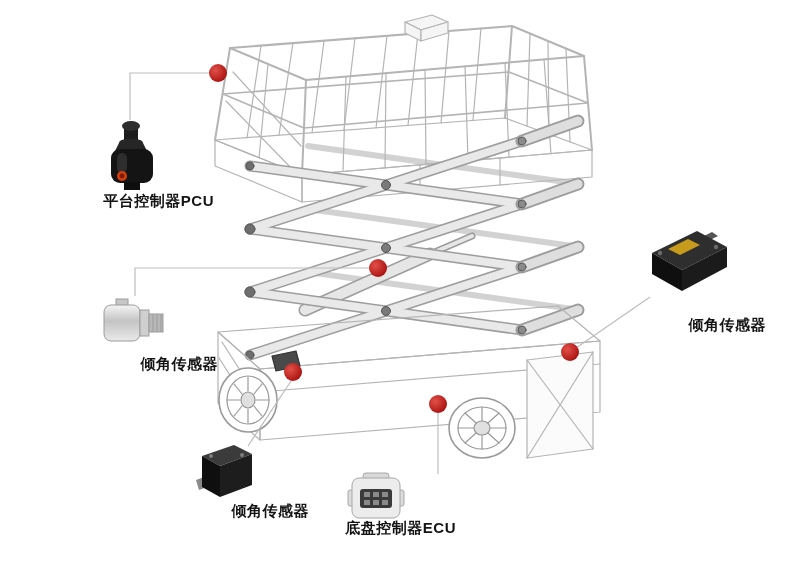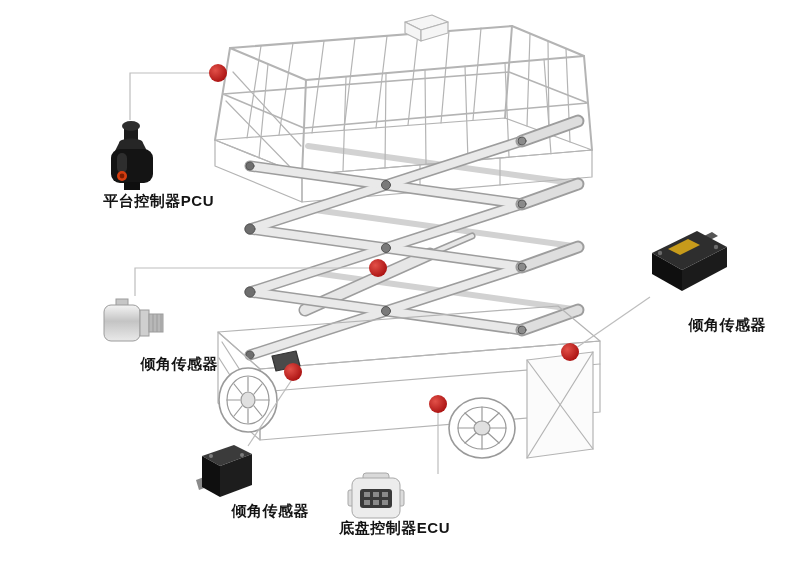--- a/index.html
+++ b/index.html
@@ -250,16 +250,16 @@
     <polygon points="682,270 727,247 727,267 682,291" fill="#1b1b1b"></polygon>
     <polygon points="668,249 688,239 700,245 680,255" fill="#c79b1b"></polygon>
     <circle cx="660" cy="253" r="2.2" fill="#6b6b6b"></circle>
     <circle cx="716" cy="247" r="2.2" fill="#6b6b6b"></circle>
   </g>
 </svg>
 
   <div class="label" style="left:54px;top:192px;">平台控制器PCU</div>
   <div class="label" style="left:58px;top:355px;">倾角传感器</div>
   <div class="label" style="left:149px;top:502px;">倾角传感器</div>
-  <div class="label" style="left:290px;top:519px;">底盘控制器ECU</div>
+  <div class="label" style="left:296px;top:519px;">底盘控制器ECU</div>
   <div class="label" style="left:606px;top:316px;">倾角传感器</div>
 
 </div>
 
 </body></html>

